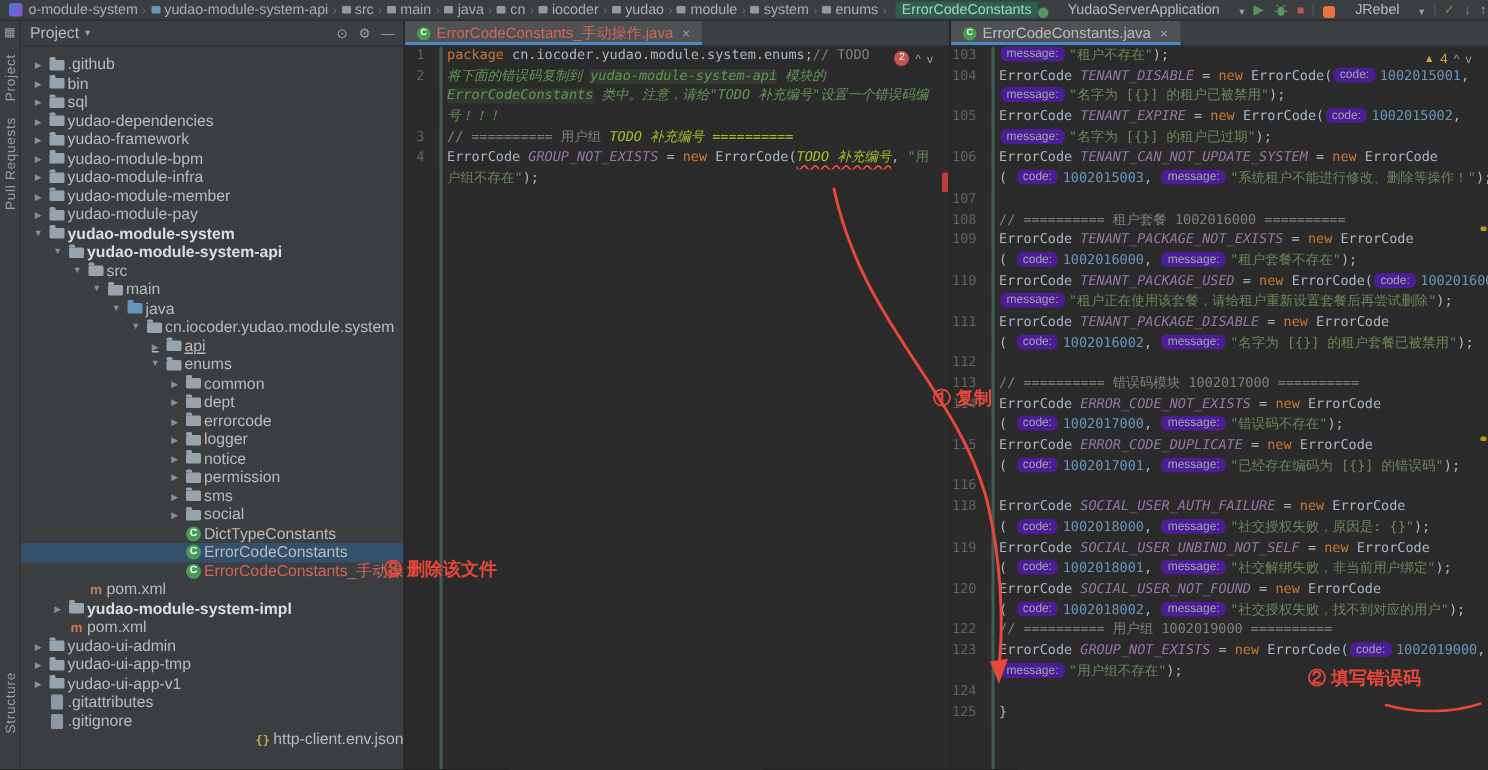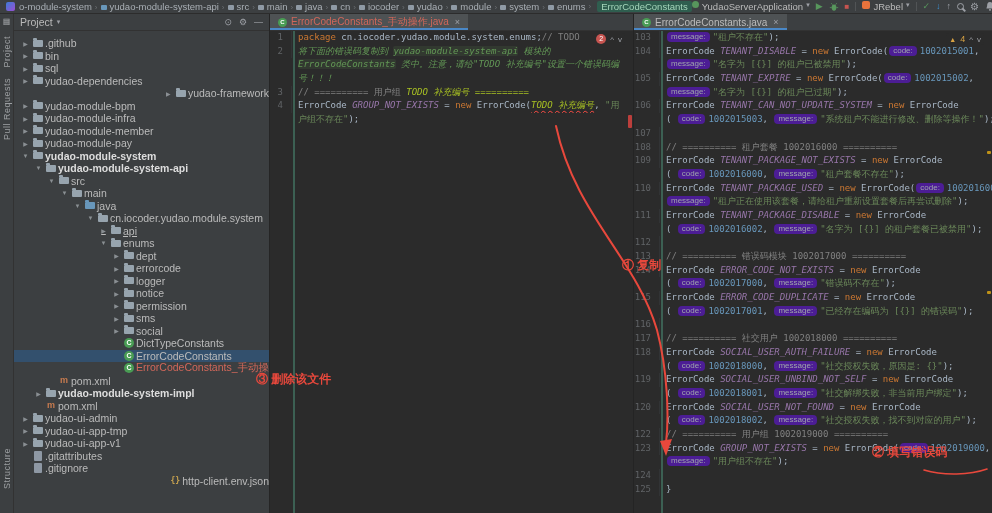--- a/index.html
+++ b/index.html
@@ -9,21 +9,21 @@
   
   .navbar{height:14px;background:#3C3F41;border-bottom:1px solid #2c2c2c;display:flex;align-items:center;
           padding:0 6px;font-size:9.5px;color:#A9AFB5;white-space:nowrap;overflow:hidden}
   .appicon{width:9px;height:9px;border-radius:2px;background:linear-gradient(135deg,#3b7bd4,#9b4fd4);margin-right:4px;flex:none}
   .crumb{cursor:default}
   .crumb-sep{color:#6B6F73;margin:0 3px;font-size:8px}
   .bic{display:inline-block;width:6px;height:5px;background:#8F9AA5;border-radius:1px;margin-right:3px;vertical-align:0}
   .bic.blue{background:#6897BB}
   .crumb-chip{background:#2F5E4F;color:#A5D6BB;border-radius:2px;padding:0 4px;margin-left:3px}
   .toolbar{margin-left:auto;display:flex;align-items:center;gap:6px}
-  .runcfg{display:flex;align-items:flex-start;gap:3px;color:#BBBBBB}
+  .runcfg{display:flex;align-items:flex-end;gap:13px;color:#BBBBBB}
   .runleaf{width:7px;height:7px;border-radius:50%;background:#57965C;display:inline-block}
   .jricon{width:8px;height:8px;border-radius:2px;background:#E8733C;display:inline-block}
   .chev{color:#9DA0A6;font-size:7px}
   .tbi{font-size:9px;line-height:9px}
   .tbi.play{color:#57965C}
   .tbi.stop{color:#C75450;font-size:8px}
   .tbi.check{color:#57965C}
   .tbi.dl{color:#3B92D4}
   .tbi.ul{color:#9DA0A6}
   .tbi.gear{color:#9DA0A6;font-size:10px}
@@ -195,21 +195,21 @@
             </span>
             <span class="tlabel">sql</span>
           </div>
           <div class="trow" style="padding-left: 6px;">
             <span class="arrow">▶</span>
             <span class="ticon">
               <i class="ic ic-f"></i>
             </span>
             <span class="tlabel">yudao-dependencies</span>
           </div>
-          <div class="trow" style="padding-left: 6px; justify-content: flex-end;">
+          <div class="trow" style="padding-left: 6px;">
             <span class="arrow">▶</span>
             <span class="ticon">
               <i class="ic ic-f"></i>
             </span>
             <span class="tlabel">yudao-framework</span>
           </div>
           <div class="trow" style="padding-left: 6px;">
             <span class="arrow">▶</span>
             <span class="ticon">
               <i class="ic ic-f"></i>
@@ -285,20 +285,27 @@
               <i class="ic ic-f"></i>
             </span>
             <span class="tlabel">api</span>
           </div>
           <div class="trow" style="padding-left: 84px;">
             <span class="arrow">▼</span>
             <span class="ticon">
               <i class="ic ic-f"></i>
             </span>
             <span class="tlabel">enums</span>
+          </div>
+          <div class="trow" style="padding-left: 97px;">
+            <span class="arrow">▶</span>
+            <span class="ticon">
+              <i class="ic ic-f"></i>
+            </span>
+            <span class="tlabel">common</span>
           </div>
           <div class="trow" style="padding-left: 97px;">
             <span class="arrow">▶</span>
             <span class="ticon">
               <i class="ic ic-f"></i>
             </span>
             <span class="tlabel">dept</span>
           </div>
           <div class="trow" style="padding-left: 97px;">
             <span class="arrow">▶</span>
@@ -571,24 +578,20 @@
             </div>
             <div class="ed-row">
               <span class="ln"></span>
               <span class="code"><span class="seg id">( </span><span class="seg hint">code:</span><span class="seg num">1002017001</span><span class="seg id">, </span><span class="seg hint">message:</span><span class="seg str">"已经存在编码为 [{}] 的错误码"</span><span class="seg id">);</span></span>
             </div>
             <div class="ed-row">
               <span class="ln">116</span>
               <span class="code"></span>
             </div>
             <div class="ed-row">
-              <span class="ln">117</span>
-              <span class="code"><span class="seg cmt">// ========== 社交用户 1002018000 ==========</span></span>
-            </div>
-            <div class="ed-row">
               <span class="ln">118</span>
               <span class="code"><span class="seg id">ErrorCode </span><span class="seg cst">SOCIAL_USER_AUTH_FAILURE</span><span class="seg id"> = </span><span class="seg kw">new</span><span class="seg id"> ErrorCode</span></span>
             </div>
             <div class="ed-row">
               <span class="ln"></span>
               <span class="code"><span class="seg id">( </span><span class="seg hint">code:</span><span class="seg num">1002018000</span><span class="seg id">, </span><span class="seg hint">message:</span><span class="seg str">"社交授权失败，原因是: {}"</span><span class="seg id">);</span></span>
             </div>
             <div class="ed-row">
               <span class="ln">119</span>
               <span class="code"><span class="seg id">ErrorCode </span><span class="seg cst">SOCIAL_USER_UNBIND_NOT_SELF</span><span class="seg id"> = </span><span class="seg kw">new</span><span class="seg id"> ErrorCode</span></span>

